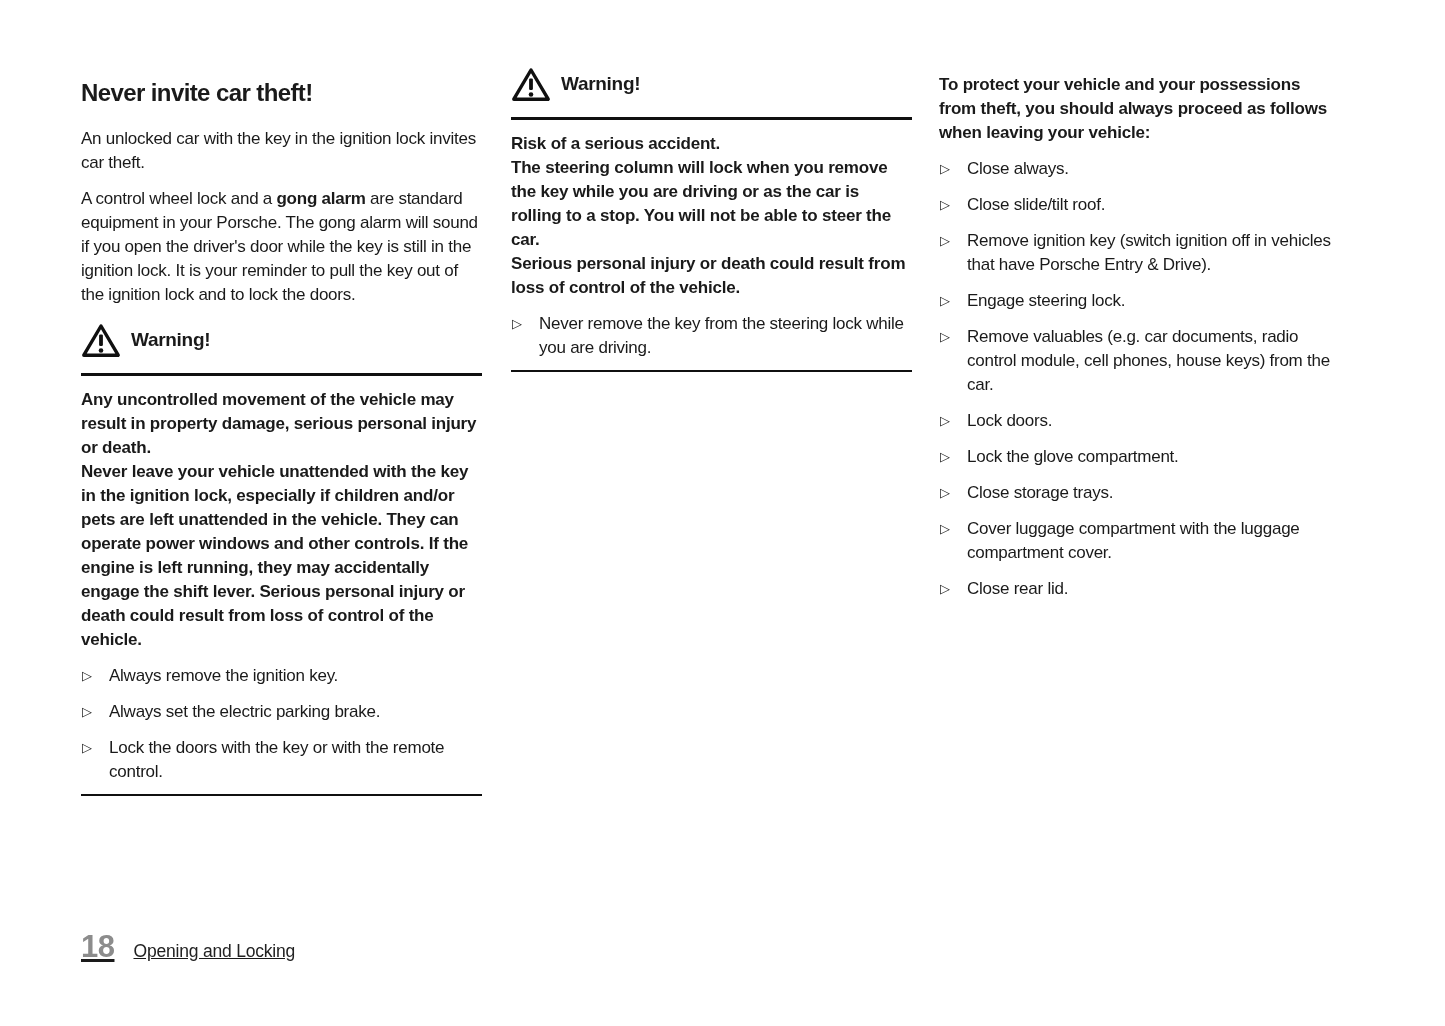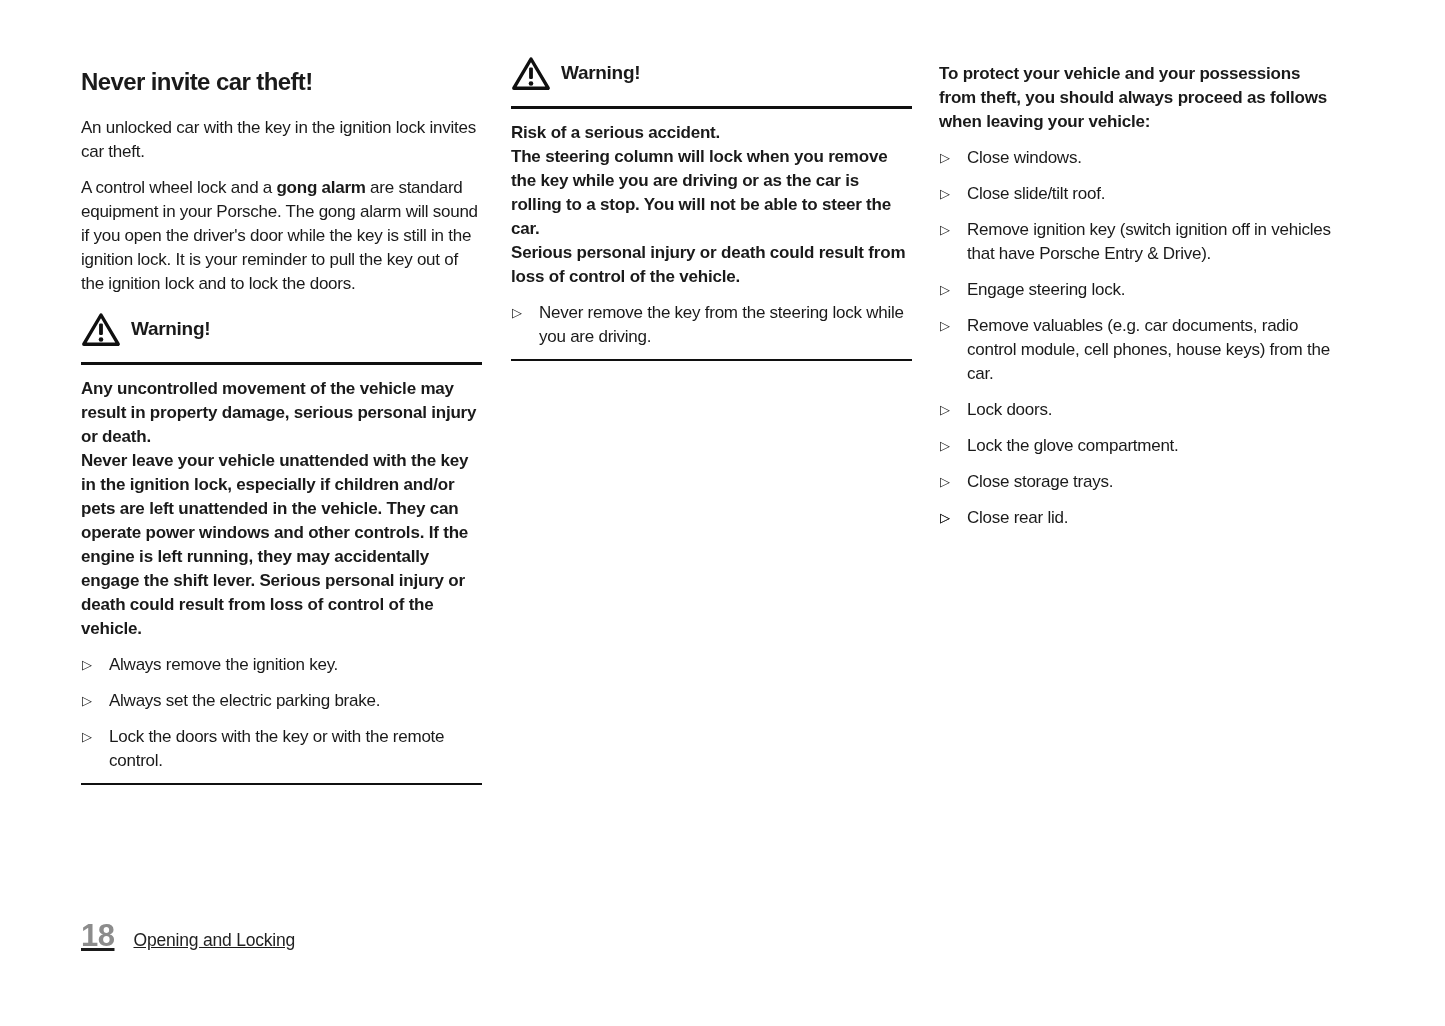--- a/index.html
+++ b/index.html
@@ -4,21 +4,21 @@
 <style>
   * { margin: 0; padding: 0; box-sizing: border-box; }
   html, body { width: 1445px; height: 1026px; }
   body {
     background: #ffffff;
     font-family: "Liberation Sans", sans-serif;
     color: #1a1a1a;
     position: relative;
     overflow: hidden;
   }
-  .page { position: absolute; inset: 0; }
+  .page { position: absolute; inset: 0; margin-top: 11px; }
 
   .col {
     position: absolute;
     top: 62px;
     width: 401px;
     font-size: 17px;
     line-height: 24px;
     letter-spacing: -0.25px;
   }
   .col-left   { left: 81px;  }
@@ -169,21 +169,21 @@
         </div>
     </div>
   </div>
 
   <div class="col col-right">
     <div class="intro">To protect your vehicle and your possessions from theft, you should always proceed as follows when leaving your vehicle:</div>
     <div class="bullet-list">
 
         <div class="bullet">
           <span class="marker">▷</span>
-          <span>Close windows.</span>
+          <span>Close always.</span>
         </div>
 
         <div class="bullet">
           <span class="marker">▷</span>
           <span>Close slide/tilt roof.</span>
         </div>
 
         <div class="bullet">
           <span class="marker">▷</span>
           <span>Remove ignition key (switch ignition off in vehicles that have Porsche Entry &amp; Drive).</span>
@@ -209,20 +209,21 @@
           <span>Lock the glove compartment.</span>
         </div>
 
         <div class="bullet">
           <span class="marker">▷</span>
           <span>Close storage trays.</span>
         </div>
 
         <div class="bullet">
           <span class="marker">▷</span>
+          <span>Cover luggage compartment with the luggage compartment cover.</span>
         </div>
 
         <div class="bullet">
           <span class="marker">▷</span>
           <span>Close rear lid.</span>
         </div>
       </div>
   </div>
 
   <div class="footer">

